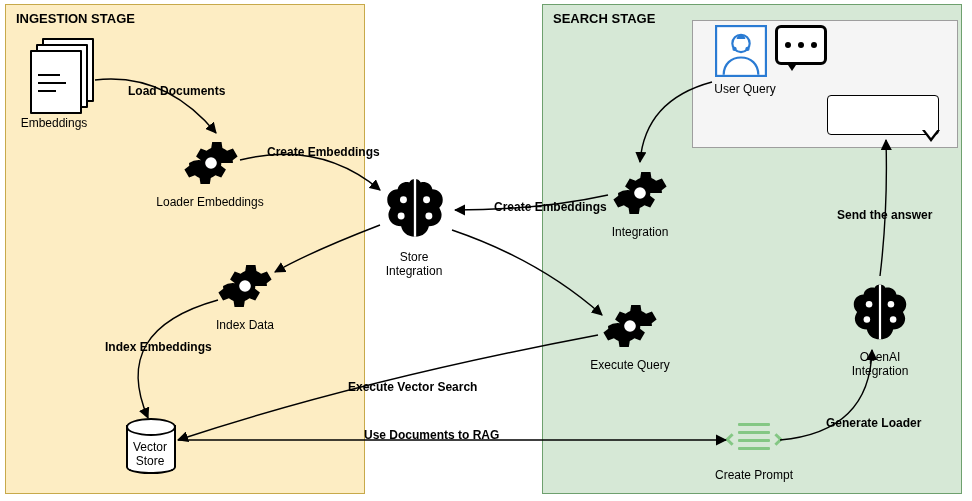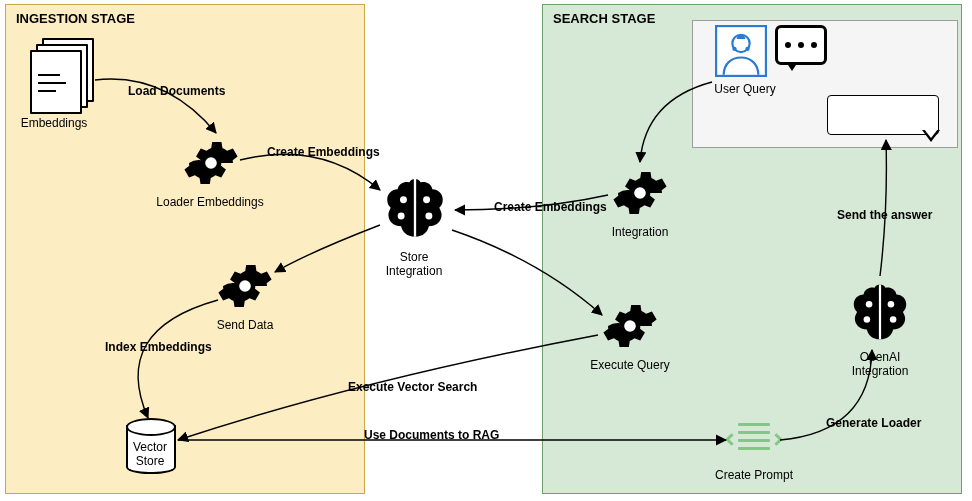--- a/index.html
+++ b/index.html
@@ -113,21 +113,21 @@
     </svg>
 </div>
 <div class="lbl c" style="left:210px;top:195px">Loader Embeddings</div>
 
 <div class="icon" style="left:217px;top:258px">
   <svg width="56" height="56" viewBox="0 0 24 24">
       <path fill="#000" d="M12 8a4 4 0 1 0 4 4 4 4 0 0 0-4-4Zm9.4 4a7.6 7.6 0 0 0-.1-1.2l2.1-1.6-2-3.4-2.5 1a7.5 7.5 0 0 0-2-1.2l-.4-2.6h-4l-.4 2.6a7.5 7.5 0 0 0-2 1.2l-2.5-1-2 3.4 2.1 1.6A7.6 7.6 0 0 0 2.6 12a7.6 7.6 0 0 0 .1 1.2L.6 14.8l2 3.4 2.5-1a7.5 7.5 0 0 0 2 1.2l.4 2.6h4l.4-2.6a7.5 7.5 0 0 0 2-1.2l2.5 1 2-3.4-2.1-1.6a7.6 7.6 0 0 0 .1-1.2Z"></path>
       <circle cx="12" cy="12" r="2.5" fill="#fff"></circle>
     </svg>
 </div>
-<div class="lbl c" style="left:245px;top:318px">Send Data</div>
+<div class="lbl c" style="left:245px;top:318px">Index Data</div>
 
 <div class="icon" style="left:612px;top:165px">
   <svg width="56" height="56" viewBox="0 0 24 24">
       <path fill="#000" d="M12 8a4 4 0 1 0 4 4 4 4 0 0 0-4-4Zm9.4 4a7.6 7.6 0 0 0-.1-1.2l2.1-1.6-2-3.4-2.5 1a7.5 7.5 0 0 0-2-1.2l-.4-2.6h-4l-.4 2.6a7.5 7.5 0 0 0-2 1.2l-2.5-1-2 3.4 2.1 1.6A7.6 7.6 0 0 0 2.6 12a7.6 7.6 0 0 0 .1 1.2L.6 14.8l2 3.4 2.5-1a7.5 7.5 0 0 0 2 1.2l.4 2.6h4l.4-2.6a7.5 7.5 0 0 0 2-1.2l2.5 1 2-3.4-2.1-1.6a7.6 7.6 0 0 0 .1-1.2Z"></path>
       <circle cx="12" cy="12" r="2.5" fill="#fff"></circle>
     </svg>
 </div>
 <div class="lbl c" style="left:640px;top:225px">Integration</div>
 
 <div class="icon" style="left:602px;top:298px">

